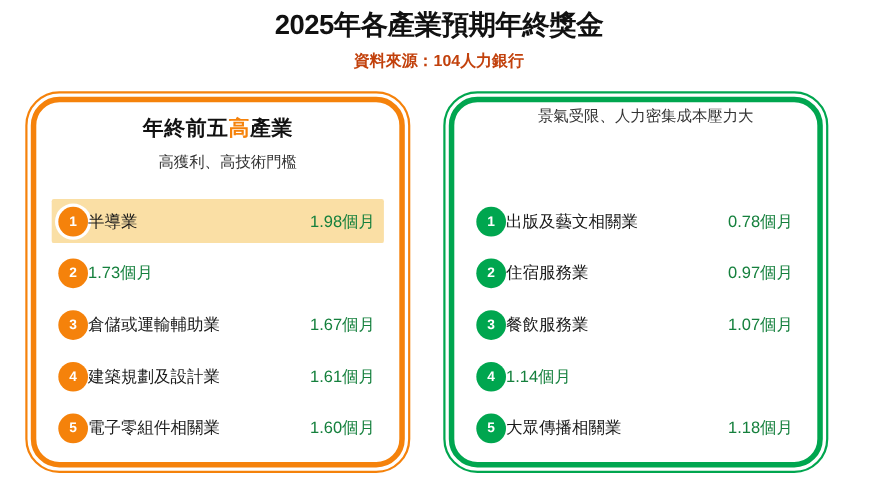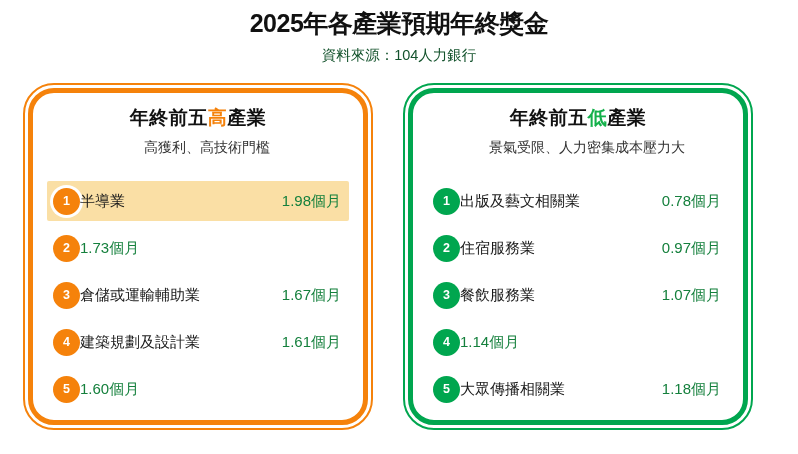--- a/index.html
+++ b/index.html
@@ -30,22 +30,22 @@
     font-size: 25px;
     font-weight: 700;
     letter-spacing: -0.5px;
     color: #111111;
     line-height: 1.25;
   }
   .chart-source {
     margin: 0;
     padding-top: 7px;
     font-size: 14.5px;
-    font-weight: 400;
-    color: #14532d;
+    font-weight: 700;
+    color: #c2410c;
     letter-spacing: 0px;
   }
 
   
   .panel {
     position: absolute;
     top: 88px;
     width: 340px;
     height: 337px;
     box-sizing: border-box;
@@ -190,33 +190,31 @@
         <span class="rank-name">倉儲或運輸輔助業</span>
         <span class="rank-value">1.67個月</span>
       </div>
       <div class="rank-row">
         <span class="rank-badge">4</span>
         <span class="rank-name">建築規劃及設計業</span>
         <span class="rank-value">1.61個月</span>
       </div>
       <div class="rank-row">
         <span class="rank-badge">5</span>
+        <span class="rank-name">電子零組件相關業</span>
         <span class="rank-value">1.60個月</span>
       </div>
     </div>
   </div>
 </div>
 
 <div class="panel panel-right">
   <div class="panel-border-outer"></div>
   <div class="panel-border-inner"></div>
   <div class="panel-inner">
-    <div class="panel-heading">
-      <span>年終前五</span><span class="accent-green">低</span><span>產業</span>
-    </div>
     <div class="panel-subheading">景氣受限、人力密集成本壓力大</div>
 
     <div class="rank-list">
       <div class="rank-row">
         <span class="rank-badge">1</span>
         <span class="rank-name">出版及藝文相關業</span>
         <span class="rank-value">0.78個月</span>
       </div>
       <div class="rank-row">
         <span class="rank-badge">2</span>

